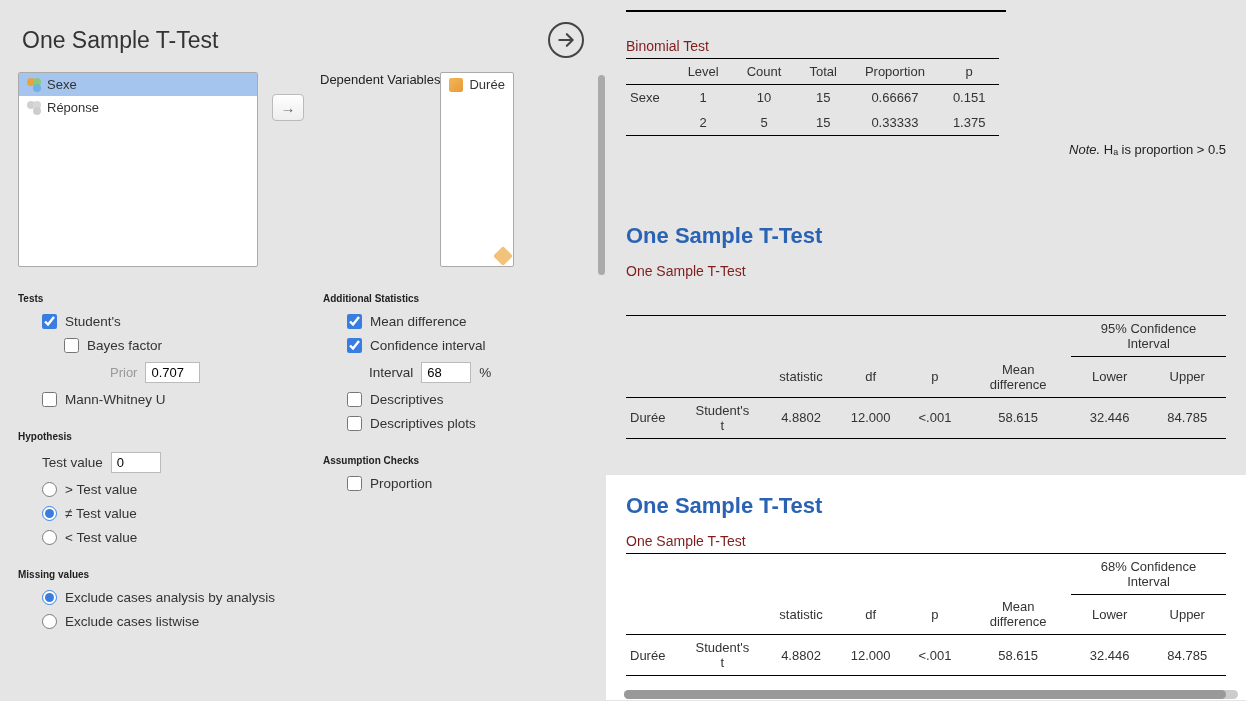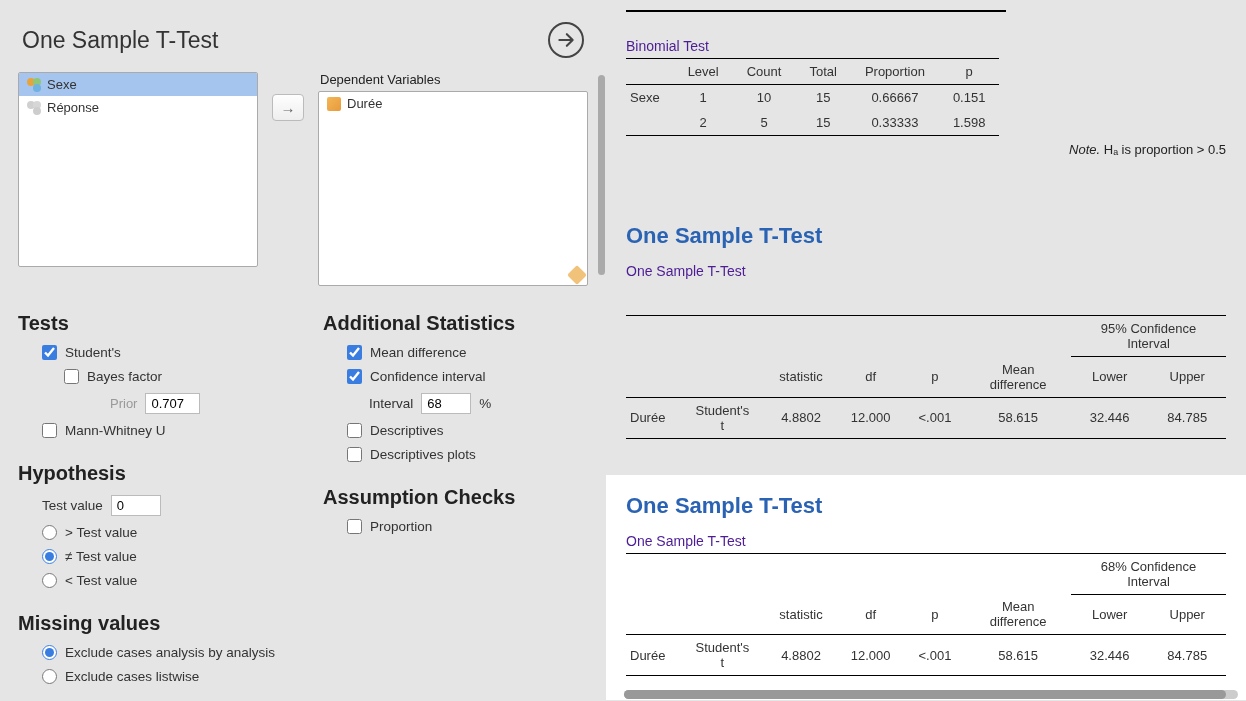--- a/index.html
+++ b/index.html
@@ -10,26 +10,26 @@
 .header h1 { font-size: 23px; font-weight: 400; color: #333; }
 .go-btn { width: 36px; height: 36px; border: 2.5px solid #444; border-radius: 50%; display: flex; align-items: center; justify-content: center; cursor: pointer; }
 .go-btn svg { width: 20px; height: 20px; }
 .scroll-area { flex: 1; overflow-y: auto; padding: 0 18px 12px 18px; }
 .vars-row { display: flex; gap: 14px; align-items: flex-start; margin-bottom: 18px; }
 .var-list { width: 240px; height: 195px; background: #fff; border: 1px solid #aaa; border-radius: 2px; overflow: auto; }
 .var-list .item { padding: 4px 8px; display: flex; align-items: center; gap: 6px; font-size: 13px; }
 .var-list .item.selected { background: #a5c5ee; }
 .move-col { display: flex; flex-direction: column; padding-top: 22px; }
 .move-btn { width: 32px; height: 27px; border: 1px solid #bbb; border-radius: 4px; background: linear-gradient(#fefefe,#eee); display: flex; align-items: center; justify-content: center; cursor: pointer; font-size: 15px; color: #666; }
-.dep-col { flex: 1; display: flex; flex-direction: column; }
+.dep-col { flex: 1; display: flex; flex-direction: row; }
 .dep-col .lbl { font-size: 13px; color: #222; margin-bottom: 4px; margin-left: 2px; }
 .dep-box { height: 195px; background: #fff; border: 1px solid #aaa; border-radius: 2px; position: relative; overflow: hidden; }
 .dep-box .item { padding: 4px 8px; display: flex; align-items: center; gap: 6px; font-size: 13px; }
 .dep-corner { position: absolute; right: 3px; bottom: 3px; width: 14px; height: 14px; background: #f0c27a; transform: rotate(45deg); transform-origin: center; border-radius: 2px; }
-.section-title { font-size: 20px; font-weight: 600; color: #222; margin: 8px 0 10px 0; }
+.section-title { font-size: 10px; font-weight: 600; color: #222; margin: 8px 0 10px 0; }
 .opts-grid { display: flex; gap: 40px; }
 .opts-left, .opts-right { flex: 1; }
 .opt-row { display: flex; align-items: center; gap: 8px; margin-bottom: 9px; font-size: 13.5px; color: #333; }
 .indent1 { margin-left: 24px; }
 .indent2 { margin-left: 46px; }
 input[type=checkbox] { width: 15px; height: 15px; accent-color: #3a7de0; cursor: pointer; }
 input[type=radio] { width: 15px; height: 15px; accent-color: #3a7de0; cursor: pointer; }
 input[type=text] { height: 21px; padding: 1px 5px; border: 1px solid #bbb; font-size: 13px; }
 .small-input { width: 55px; }
 .mid-input { width: 50px; }
@@ -37,21 +37,21 @@
 .nominal-icon { display:inline-flex; width:14px; height:14px; position:relative; }
 .nominal-icon::before,.nominal-icon::after { content:""; position:absolute; width:8px; height:8px; border-radius:50%; }
 .nominal-icon::before { background:#e8a33d; left:0; top:0; }
 .nominal-icon::after { background:#6fb1e0; right:0; bottom:0; }
 .nominal-icon .dot3 { position:absolute; width:8px; height:8px; border-radius:50%; background:#8ec77a; right:0; top:0; }
 .gray-nom { filter: grayscale(1); opacity: 0.55; }
 .scale-icon { display:inline-block; width:14px; height:14px; border-radius:2px; background:linear-gradient(135deg,#f3b657,#e89a3a); }
 .results-section { background: #fff; border-top: 1px solid #ccc; margin-bottom: 18px; padding-bottom: 18px; }
 .results-section.grayed { background: transparent; }
 .res-title { color: #2a63b4; font-size: 22px; font-weight: 700; padding: 18px 0 8px 0; }
-.res-subtitle { font-size: 14px; color: #4c1d95; padding: 6px 0 4px 0; }
+.res-subtitle { font-size: 14px; color: #7f1d1d; padding: 6px 0 4px 0; }
 table.res { border-collapse: collapse; min-width: 360px; font-size: 13px; }
 table.res th { font-weight: 400; padding: 5px 14px; text-align: center; border-bottom: 1px solid #000; }
 table.res td { padding: 5px 14px; text-align: center; }
 table.res .hdr-row th { border-top: 1.2px solid #000; border-bottom: 1px solid #000; }
 table.res .body-last td { border-bottom: 1.2px solid #000; }
 table.res .rowhead { text-align: left; padding-left: 4px; }
 .note { font-size: 13px; color: #222; padding-top: 6px; font-style: italic; text-align: right; }
 .note .norm { font-style: normal; }
 .ci-sup th { border-bottom: 1px solid #000; padding: 3px 12px; }
 .right::after { content:""; display:block; height: 12px; }
@@ -212,21 +212,21 @@
         <td>15</td>
         <td>0.66667</td>
         <td>0.151</td>
       </tr>
       <tr class="body-last">
         <td class="rowhead"></td>
         <td>2</td>
         <td>5</td>
         <td>15</td>
         <td>0.33333</td>
-        <td>1.598</td>
+        <td>1.375</td>
       </tr>
     </tbody>
       </table>
     <div class="note"><span>Note.</span><span class="norm"> Hₐ is proportion &gt; 0.5</span></div>
   </div>
 
   <div class="results-section grayed" style="border-top:none;margin-top:30px;">
     <div class="res-title">One Sample T-Test</div>
     <div class="res-subtitle">One Sample T-Test</div>
     <table class="res" style="min-width:590px;margin-top:32px;">

